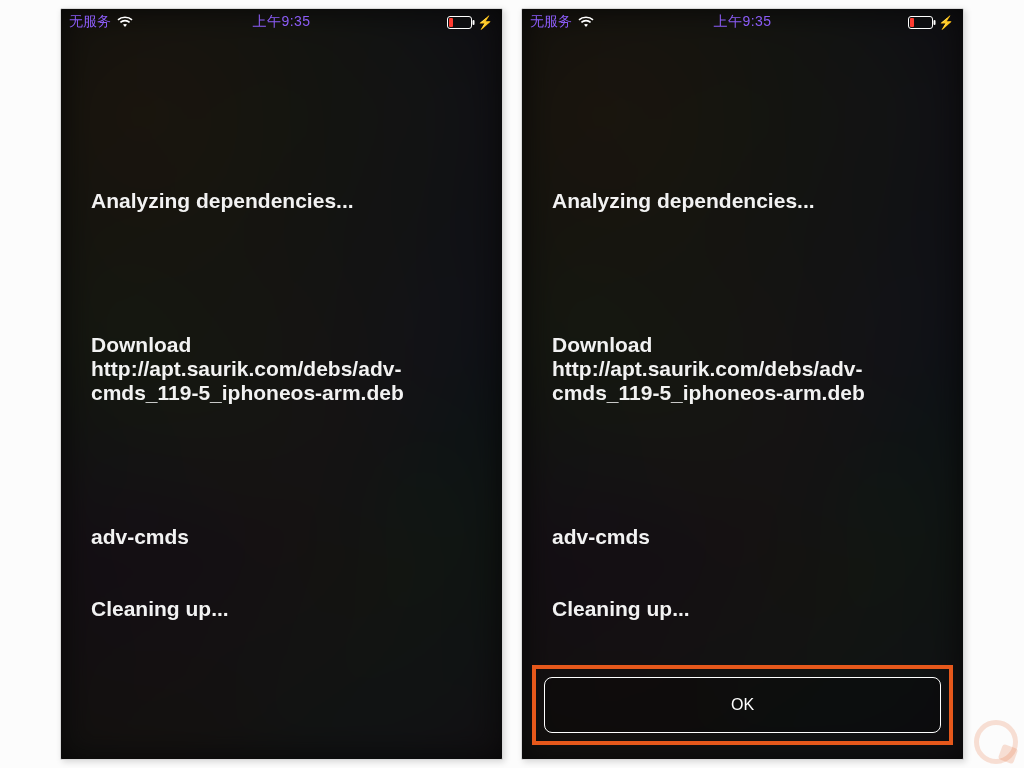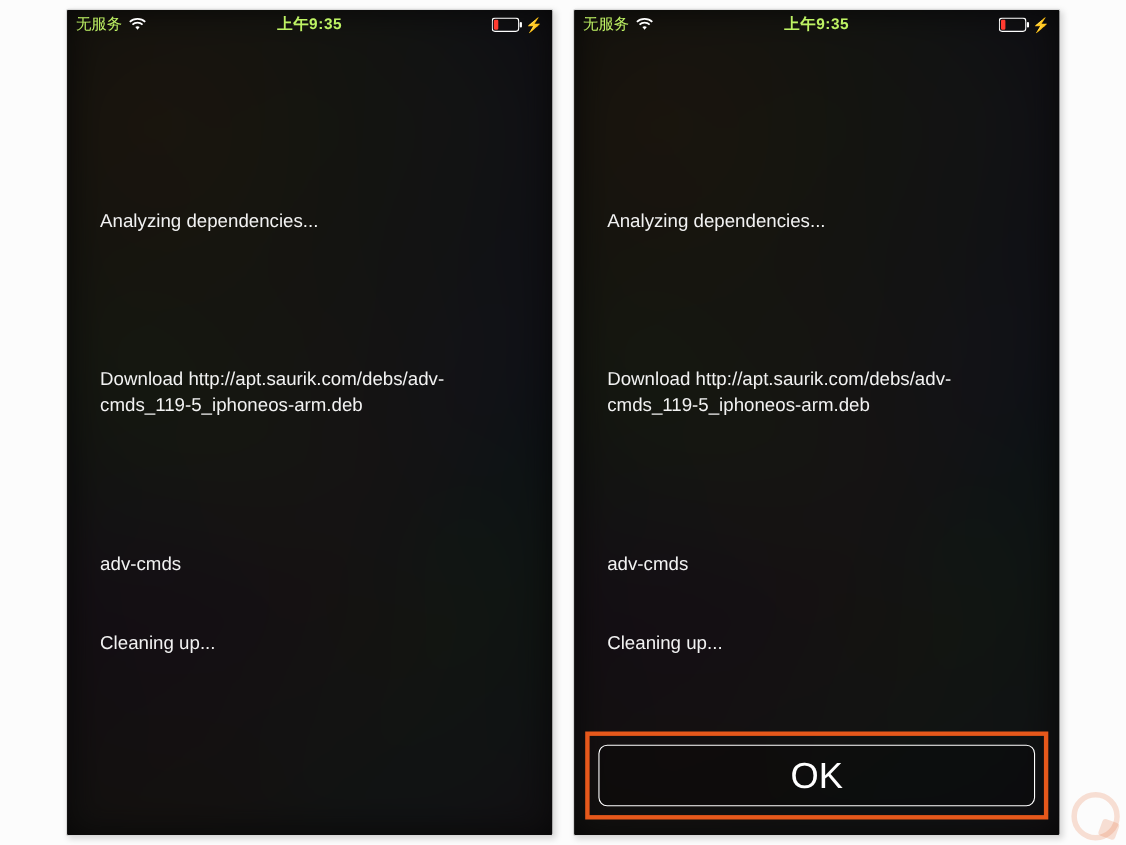--- a/index.html
+++ b/index.html
@@ -56,75 +56,75 @@
     background: rgba(0,0,0,0.55);
   }
 
   
   .status {
     position: absolute;
     top: 0; left: 0; right: 0;
     height: 26px;
     display: flex;
     align-items: center;
-    color: #bef264;
+    color: #8b5cf6;
     font-size: 14px;
     padding: 0 8px;
     z-index: 2;
   }
   .status .carrier { display: flex; align-items: center; gap: 6px; }
   .status .clock {
     position: absolute;
     left: 50%;
     transform: translateX(-50%);
-    font-weight: 700;
+    font-weight: 400;
     letter-spacing: 0.5px;
   }
   .status .right {
     margin-left: auto;
     display: flex;
     align-items: center;
     gap: 3px;
   }
   .wifi-icon svg, .battery-icon svg { display: block; }
   .bolt { font-size: 13px; }
 
   
   .log {
     position: absolute;
     top: 132px;
     left: 30px;
     right: 30px;
     color: #f2f2f2;
-    font-size: 17px;
+    font-size: 21px;
     line-height: 24px;
     white-space: pre-wrap;
     z-index: 2;
-    font-weight: 400;
+    font-weight: 700;
   }
   .log .blankline { height: 24px; }
 
   
   .ok-region {
     position: absolute;
     left: 10px;
     right: 10px;
     bottom: 14px;
     border: 4px solid #e6581b;
     padding: 8px;
     z-index: 3;
   }
   .ok-button {
     width: 100%;
     height: 56px;
     border: 1.5px solid #ffffff;
     border-radius: 8px;
     background: rgba(0,0,0,0.25);
     color: #ffffff;
-    font-size: 33px;
+    font-size: 16px;
     font-weight: 400;
     display: flex;
     align-items: center;
     justify-content: center;
     cursor: pointer;
   }
 
   
   .watermark {
     position: absolute;

